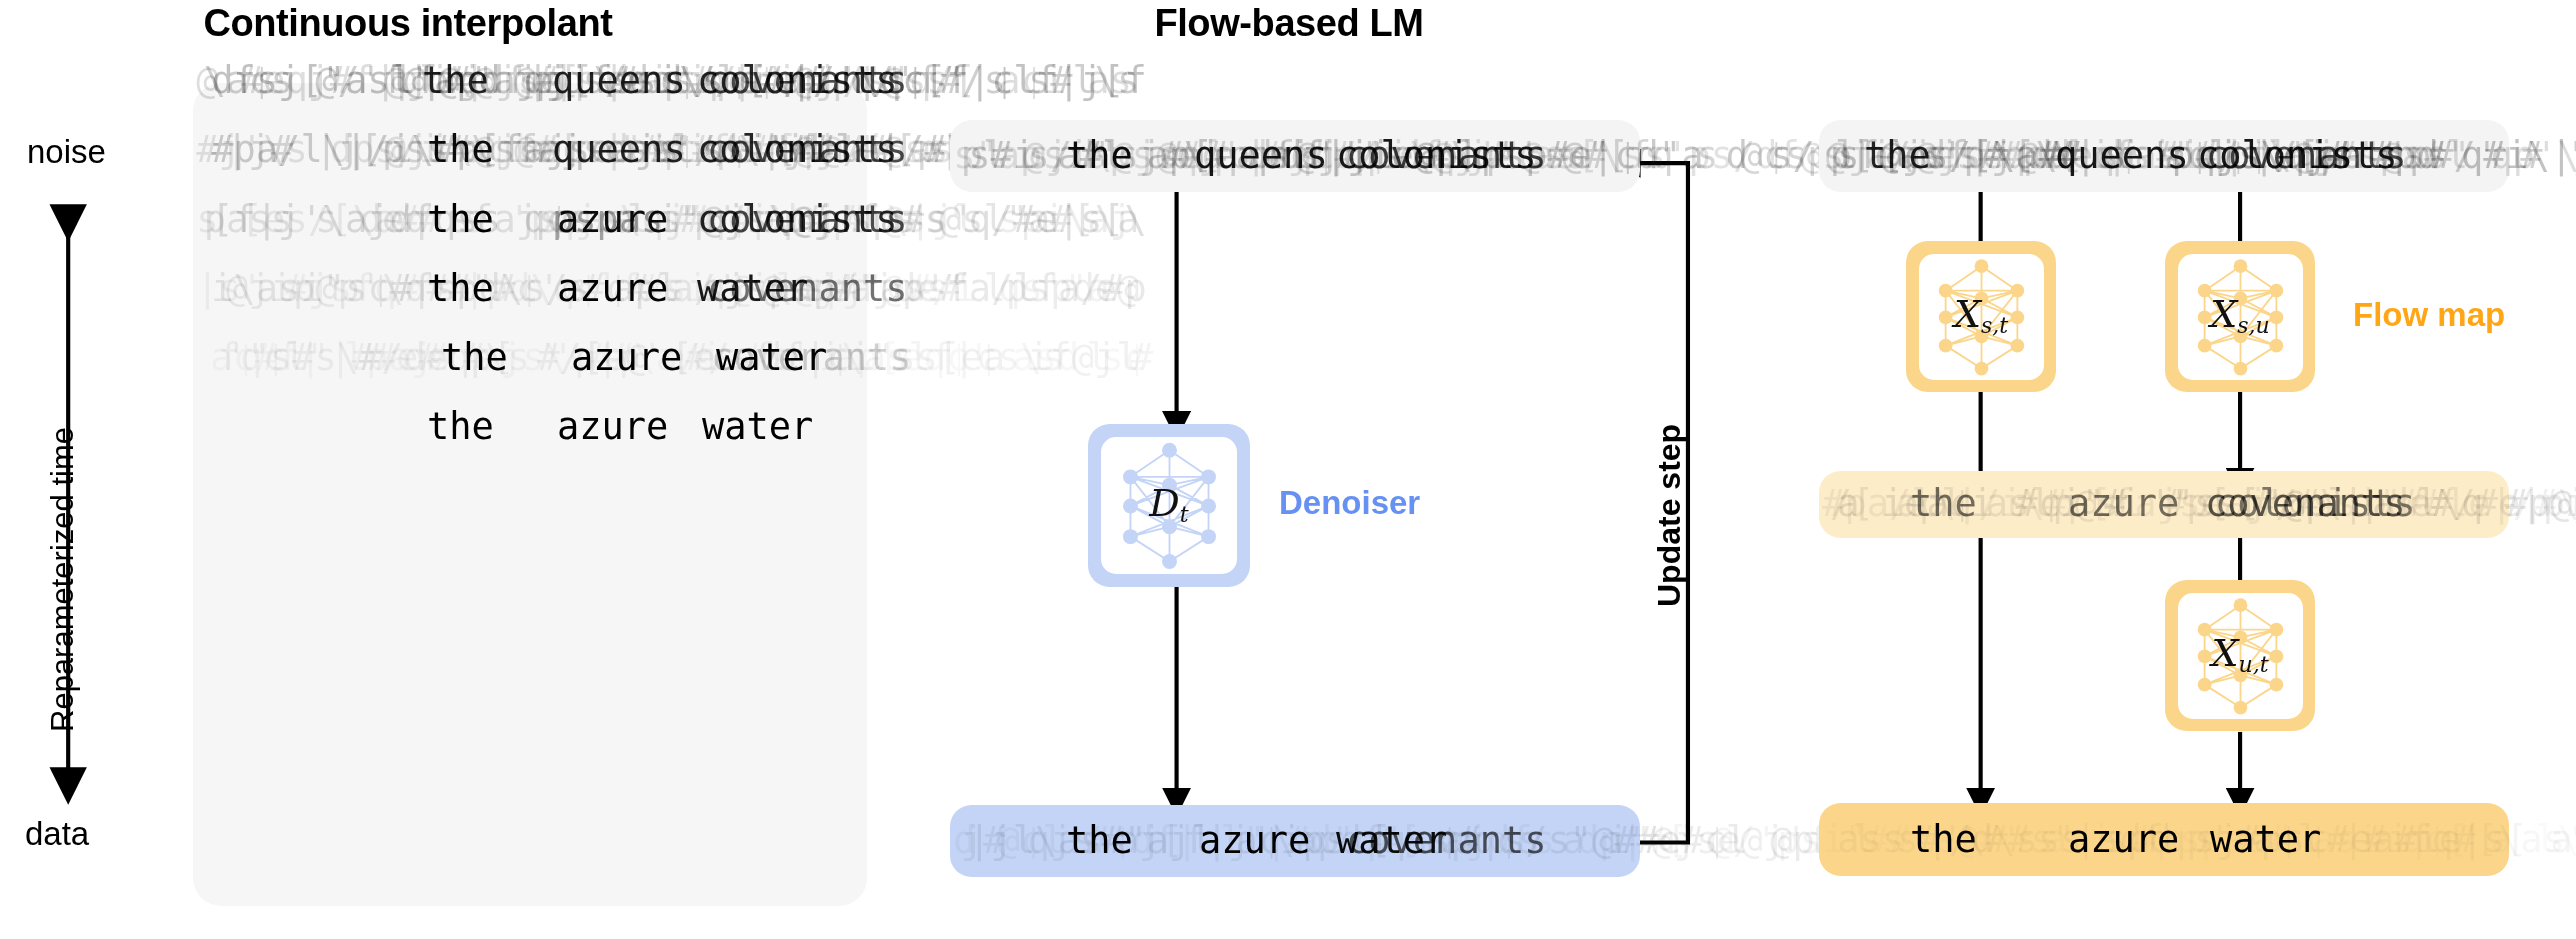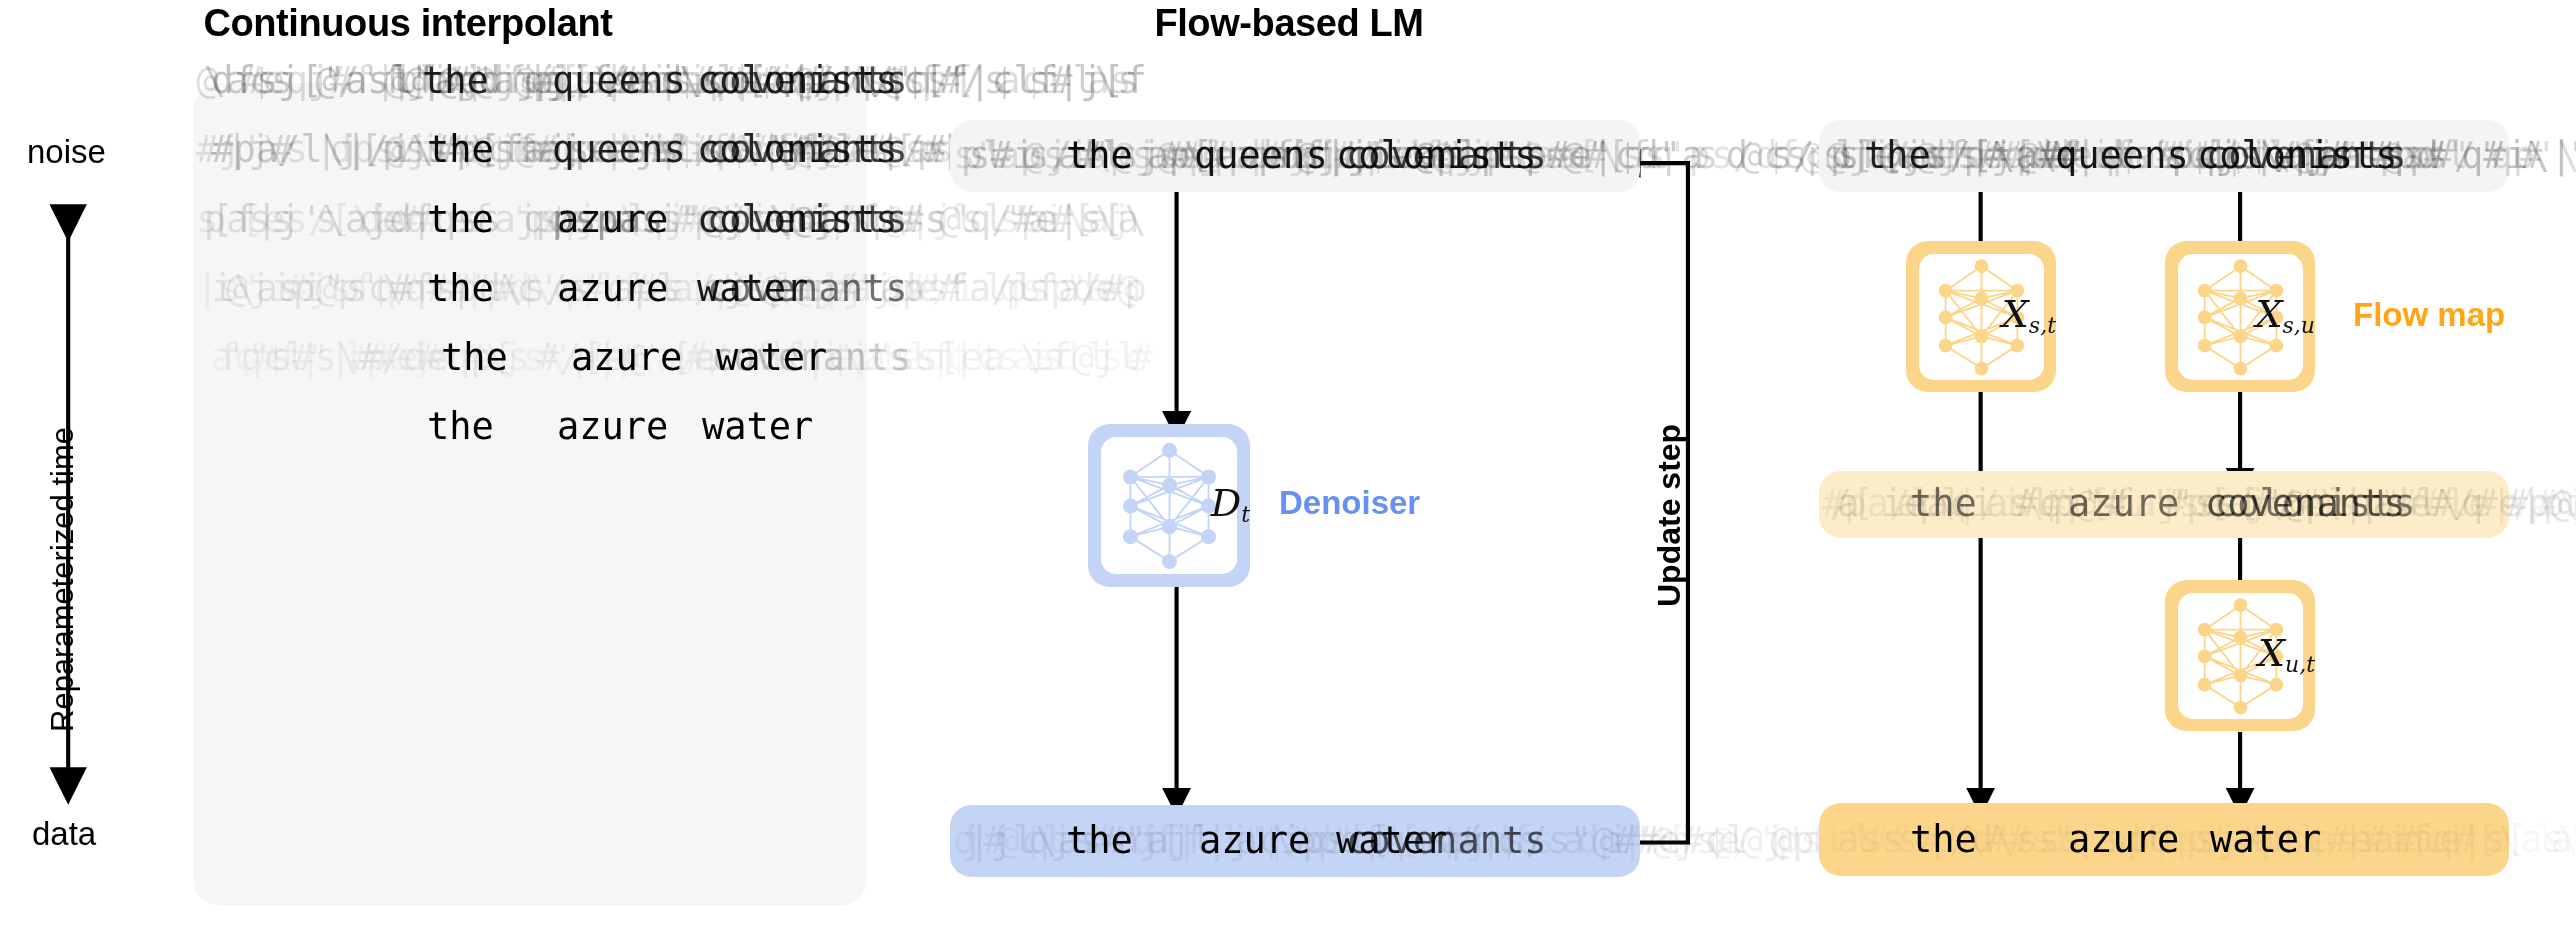--- a/index.html
+++ b/index.html
@@ -47,21 +47,21 @@
   }
   .band-grey{ background:#f4f4f4; }
   .band-blue{ background:#c3d4f7; }
   .band-orange-light{ background:#fdecc8; }
   .band-orange{ background:#fbd68a; }
 
   
   .netbox{
     position:absolute;
     border-radius:21.6px;
-    display:flex; align-items:center; justify-content:flex-end;
+    display:flex; align-items:center; justify-content:center;
   }
   .netbox .inner{
     position:absolute; border-radius:15px; background:#ffffff;
   }
   .netbox svg{ position:absolute; }
   .netbox .glyph{
     position:relative; z-index:5;
     font-family:"DejaVu Serif", serif;
     font-style:italic; color:#111;
     font-size:38px; line-height:1;
@@ -90,21 +90,21 @@
 </style>
 </head>
 <body>
 
 <div class="stage">
 
   <div class="panel-title" style="left:67px; top:1.7px; width:682px;">Continuous interpolant</div>
   <div class="panel-title" style="left:940px; top:1.7px; width:698px;">Flow-based LM</div>
 
   <div class="axis-label" style="left:27px; top:133px;">noise</div>
-  <div class="axis-label" style="left:32px; top:815px;">data</div>
+  <div class="axis-label" style="left:25px; top:815px;">data</div>
 
   <div class="vert-label" style="left:45px; top:732px;">Reparameterized time</div>
 
   <svg class="lines" width="2576" height="940" viewBox="0 0 3098 1130">
     <defs>
       <marker id="ah" markerWidth="9" markerHeight="9" refX="4.5" refY="4.5" orient="auto">
         <path d="M0,0 L9,4.5 L0,9 z" fill="#000"></path>
       </marker>
       <marker id="ah2" markerWidth="9" markerHeight="9" refX="4.5" refY="4.5" orient="auto">
         <path d="M0,0 L9,4.5 L0,9 z" fill="#000"></path>

